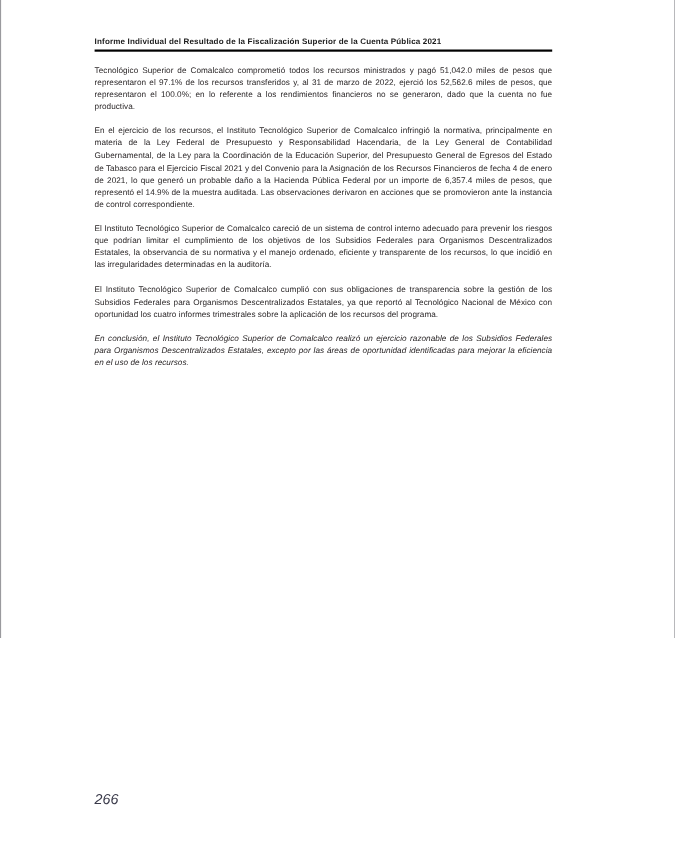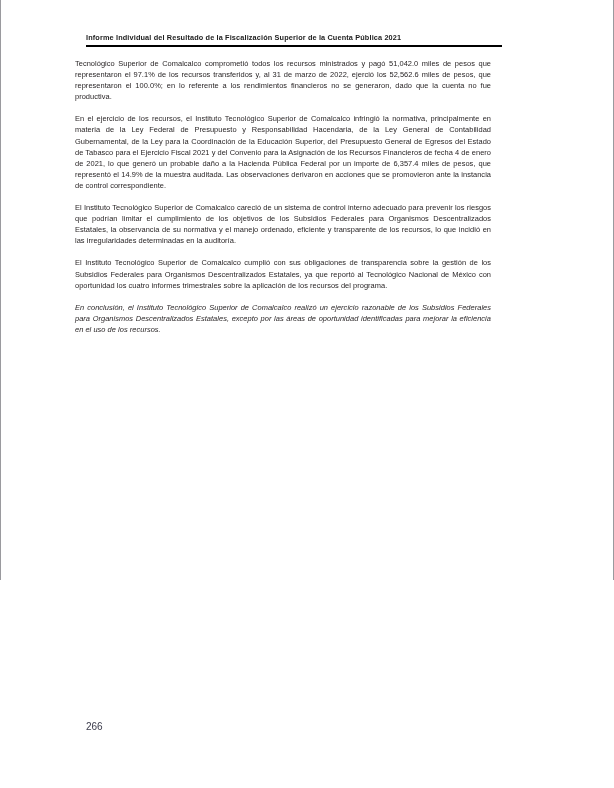--- a/index.html
+++ b/index.html
@@ -43,21 +43,21 @@
   .header-rule {
     margin-top: 1.5px;
     width: 416px;
     height: 2px;
     background: #000000;
   }
 
   
   .body-text {
     position: absolute;
-    left: 74px;
+    left: 85px;
     top: 58px;
     width: 416px;
   }
   .para {
     font-size: 7.45px;
     line-height: 11.1px;
     color: #231f20;
     text-align: justify;
     text-justify: inter-word;
     margin: 0 0 11px 0;
@@ -69,23 +69,24 @@
   }
 
   
   .footer {
     position: absolute;
     left: 85px;
     top: 722px;
     width: 416px;
   }
   .page-number {
-    font-size: 10px;
+    font-size: 13px;
     color: #3a3a4a;
     line-height: 10px;
+    font-style: italic;
   }
 </style>
 </head>
 <body>
 
 <div class="page">
 
   <div class="header">
     <div class="header-title">Informe Individual del Resultado de la Fiscalización Superior de la Cuenta Pública 2021</div>
     <div class="header-rule"></div>

